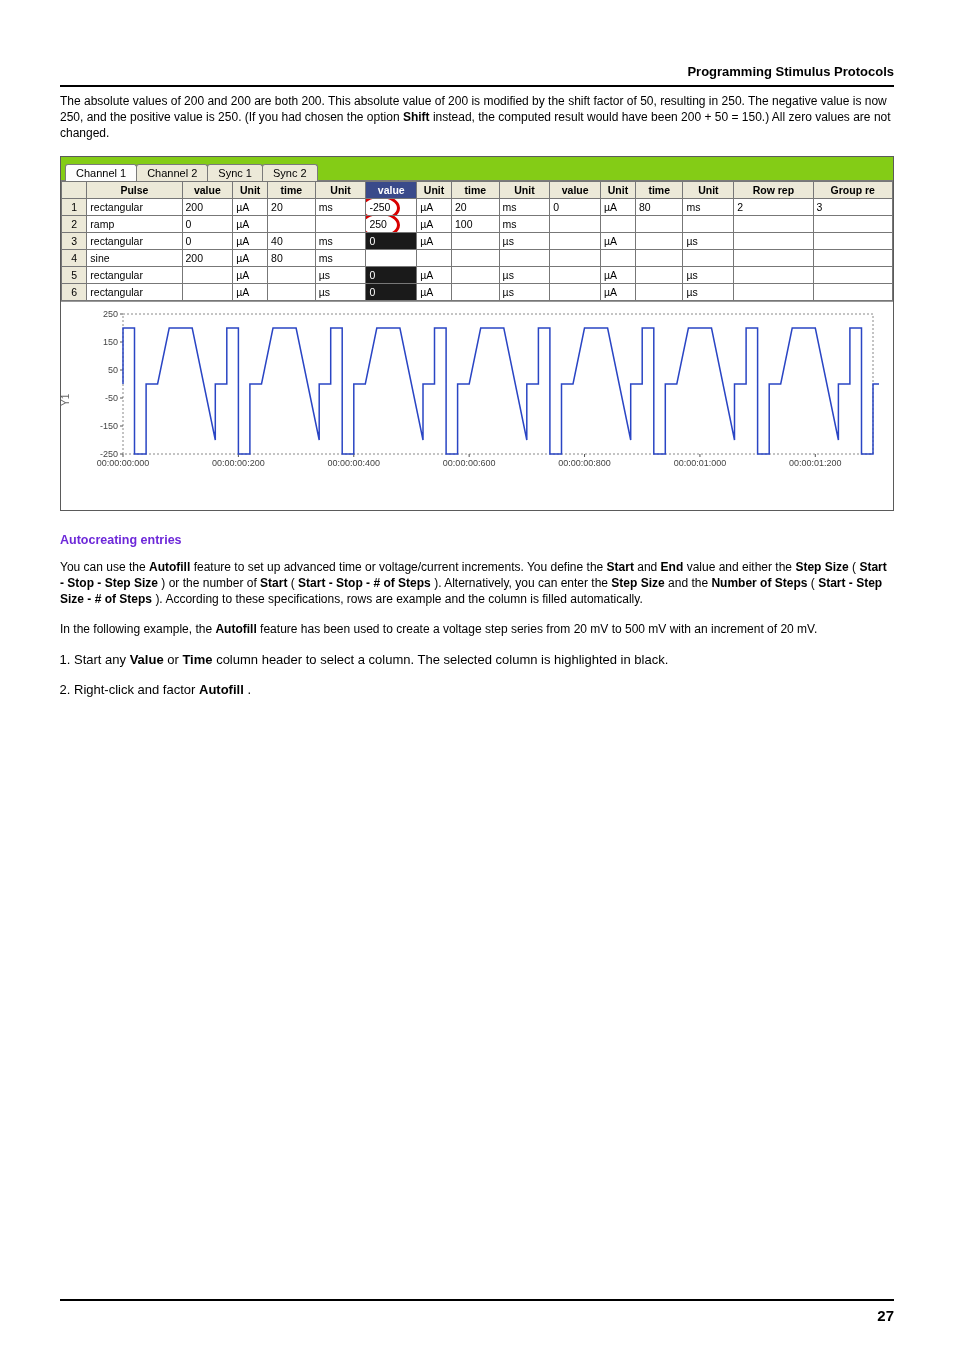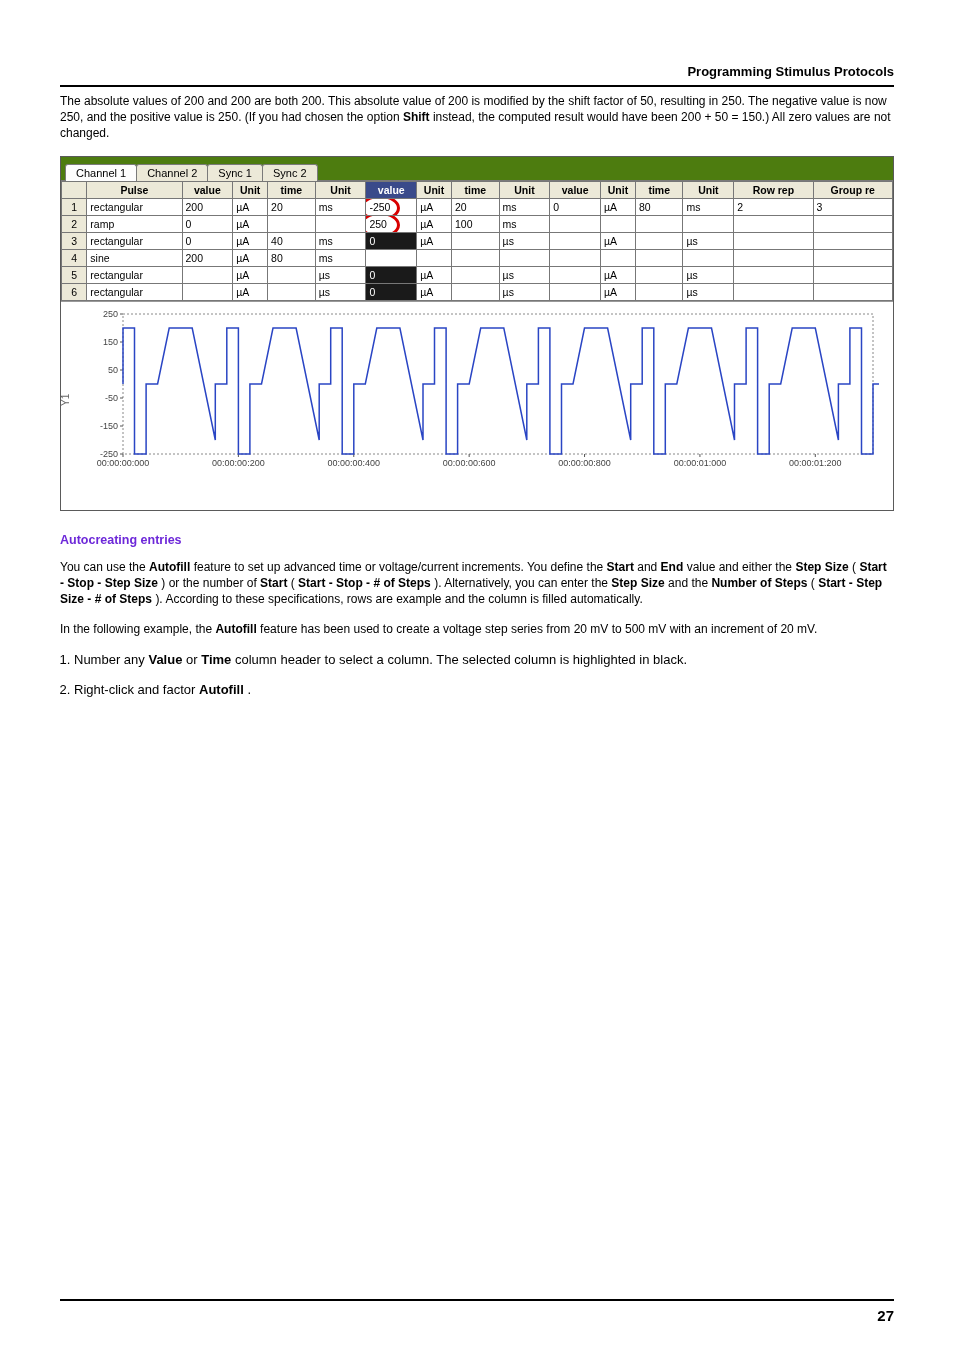--- a/index.html
+++ b/index.html
@@ -8,21 +8,21 @@
   .rule{height:2px;background:#000;margin:0 0 6px 0}
   .rule.bottom{margin:20px 0 6px 0}
   .para{font-size:12px;line-height:1.35;margin:0 0 14px 0}
   .section-sub{color:#6d28d9;font-weight:bold;font-size:12.5px;margin:16px 0 12px 0}
   ol.steps{margin:0 0 0 -10px;padding-left:24px;font-size:13px}
   ol.steps li{margin:0 0 12px 0;line-height:1.35}
   b{font-weight:700}
   .pagenum{text-align:right;font-weight:bold;font-size:15px}
 
   
-  .app-window{border:1px solid #5a5a5a;background:#4d7c0f;margin:10px 0 22px 0}
+  .app-window{border:1px solid #5a5a5a;background:#84cc16;margin:10px 0 22px 0}
   .tabs{display:flex;align-items:flex-end;height:20px;padding:3px 0 0 4px;border-bottom:1px solid #7a7a7a}
   .tab{font:11px Arial;padding:2px 10px 2px 10px;border:1px solid #7a7a7a;border-bottom:none;background:#ece9d8;margin-right:-1px;border-radius:3px 3px 0 0;position:relative;top:1px}
   .tab.active{background:#fdfdfd}
   .grid-wrap{background:#fff}
   table.grid{border-collapse:collapse;font:10.5px Arial;background:#fff;width:100%;table-layout:fixed}
   table.grid th,table.grid td{border:1px solid #777;padding:1px 3px;height:14px;overflow:hidden;white-space:nowrap;text-align:left}
   table.grid th{background:#ece9d8;text-align:center;font-weight:bold}
   table.grid th.active{background:#3a4a8a;color:#fff}
   table.grid td.rownum{background:#ece9d8;text-align:center;width:14px}
   td.sel-dark{background:#1a1a1a;color:#fff}
@@ -273,21 +273,21 @@
   </p>
 
   <p class="para">
     <span>In the following example, the </span>
     <b>Autofill</b>
     <span> feature has been used to create a voltage step series from 20 mV to 500 mV with an increment of 20 mV.</span>
   </p>
 
   <ol class="steps">
     <li>
-      <span>Number any </span>
+      <span>Start any </span>
       <b>Value</b>
       <span> or </span>
       <b>Time</b>
       <span> column header to select a column. The selected column is highlighted in black.</span>
     </li>
     <li>
       <span>Right-click and factor </span>
       <b>Autofill</b>
       <span>.</span>
     </li>

